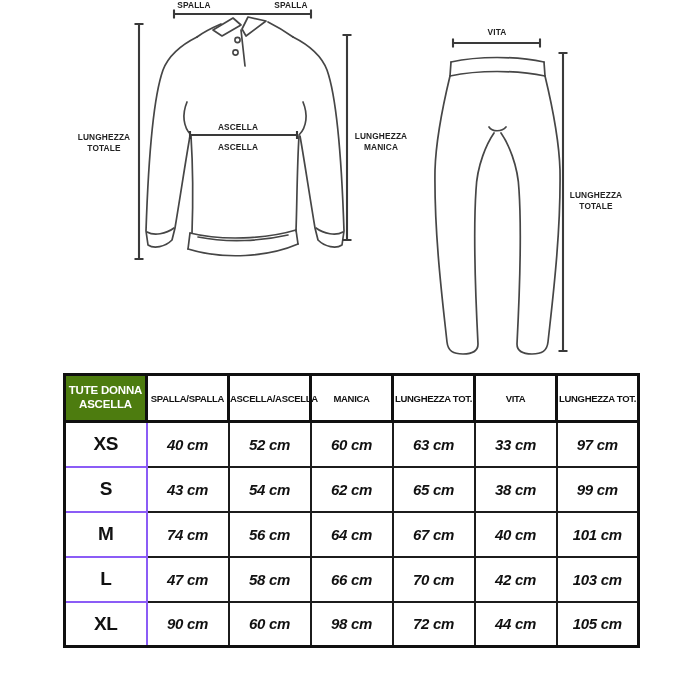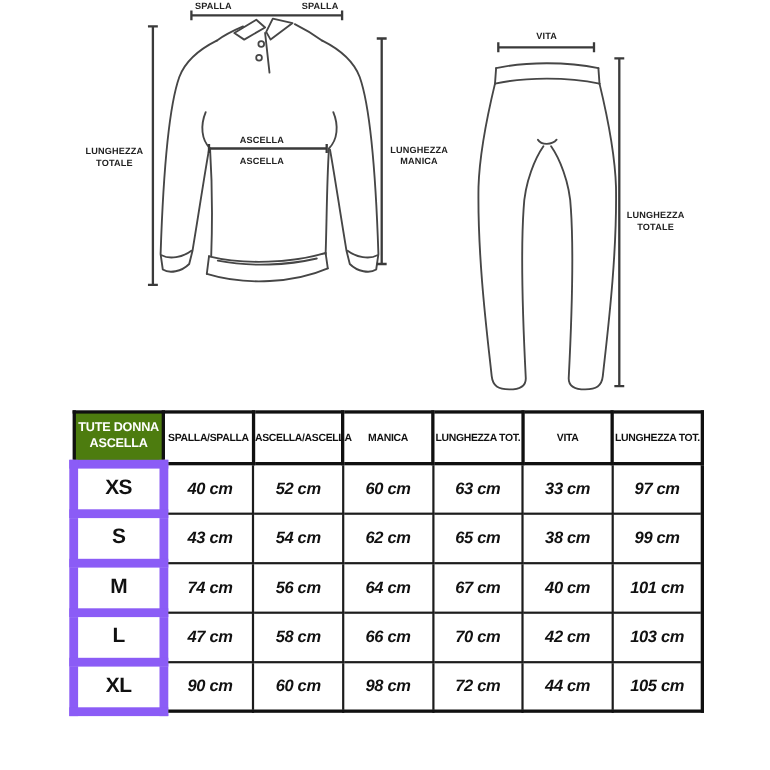--- a/index.html
+++ b/index.html
@@ -16,21 +16,21 @@
 
   
   table.size-table { position:absolute; left:63px; top:373px; width:577px;
                      border-collapse:collapse; table-layout:fixed;
                      border:3px solid #101010; }
   .size-table th, .size-table td { text-align:center; vertical-align:middle; padding:0; color:#111; }
   .size-table thead tr { height:47px; }
   .size-table tbody tr { height:45px; }
   .size-table thead th { border:3px solid #101010; font-size:9.5px; font-weight:bold; letter-spacing:-0.3px; }
   .size-table thead th.brand-cell { background:#4d7c0f; color:#ffffff; font-size:11.5px; letter-spacing:-0.2px; line-height:1.2; }
-  .size-table tbody th { border:8px solid #8b5cf6; font-size:19px; font-weight:bold; letter-spacing:-0.5px; }
+  .size-table tbody th { border:2px solid #8b5cf6; font-size:19px; font-weight:bold; letter-spacing:-0.5px; }
   .size-table tbody td { border:2px solid #1c1c1c; font-size:15px; font-weight:bold; letter-spacing:-0.3px;font-style:italic; }
   .brand-cell span { display:block; }
 </style>
 </head>
 <body>
 
 <div class="stage">
 
   <svg class="diagram-svg" width="700" height="373" viewBox="0 0 700 373">
 

